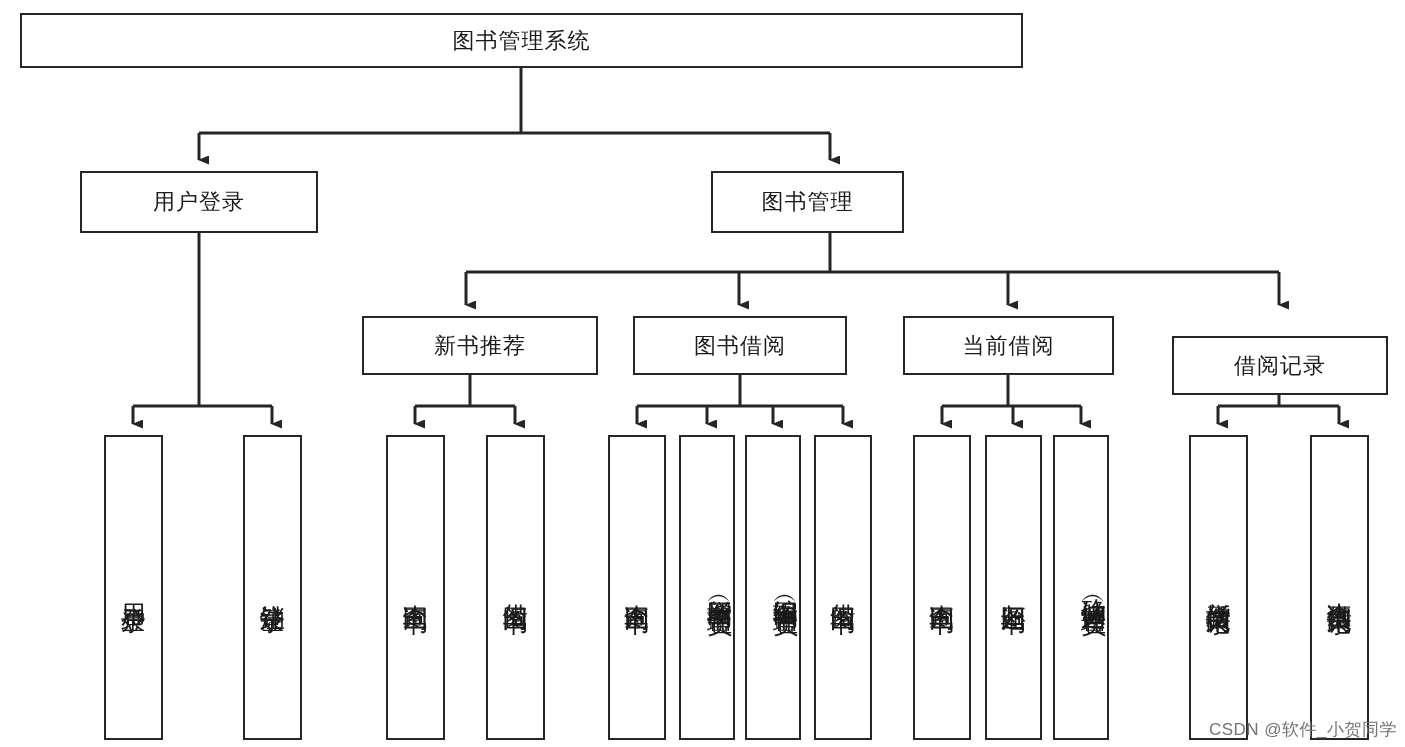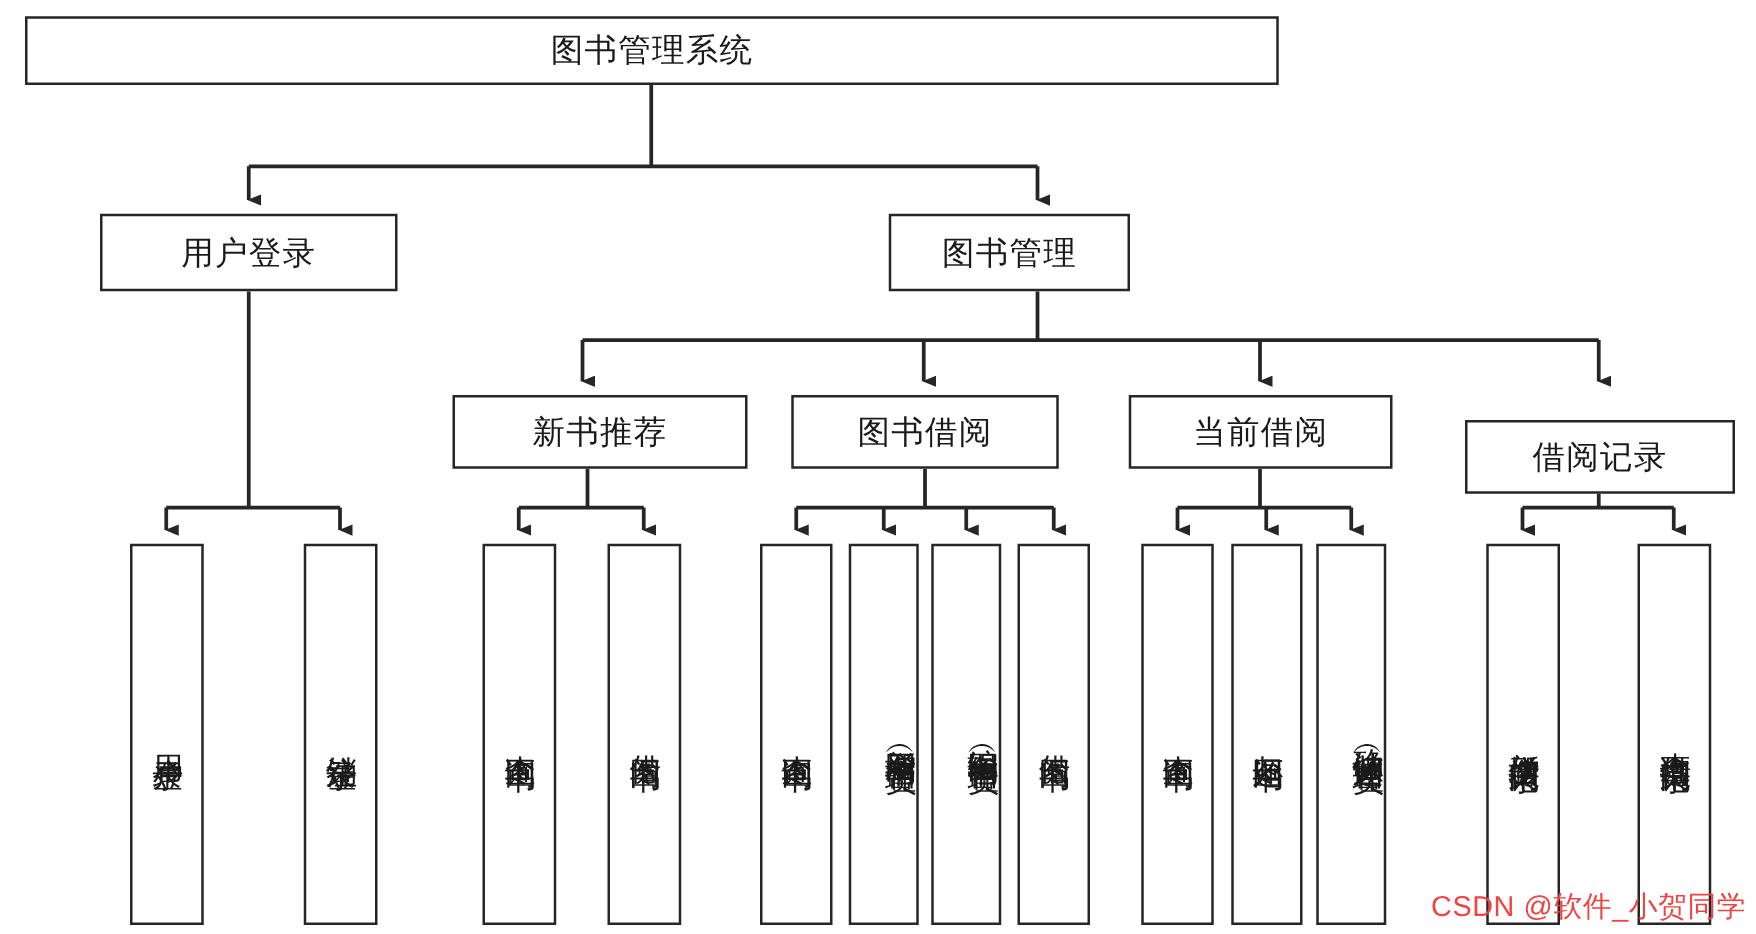--- a/index.html
+++ b/index.html
@@ -25,42 +25,42 @@
     position: absolute;
     box-sizing: border-box;
     border: 2px solid #262626;
     background: #ffffff;
     display: flex;
     align-items: center;
     justify-content: center;
     color: #1a1a1a;
   }
   .node-h {
-    font-size: 26px;
+    font-size: 22px;
     letter-spacing: 1px;
     white-space: nowrap;
   }
   .node-v {
     writing-mode: vertical-rl;
     text-orientation: upright;
     font-size: 25px;
     line-height: 1.06;
     letter-spacing: 2px;
     white-space: nowrap;
     padding: 4px 0;
   }
   .node-v.v-top {
     align-items: flex-start;
   }
   .watermark {
     position: absolute;
     right: 8px;
     bottom: 6px;
-    font-size: 23px;
-    color: #ef4444;
+    font-size: 17px;
+    color: #737373;
     letter-spacing: 0.5px;
     white-space: nowrap;
     pointer-events: none;
   }
 </style>
 </head>
 <body>
 
 <div id="diagram">
 

